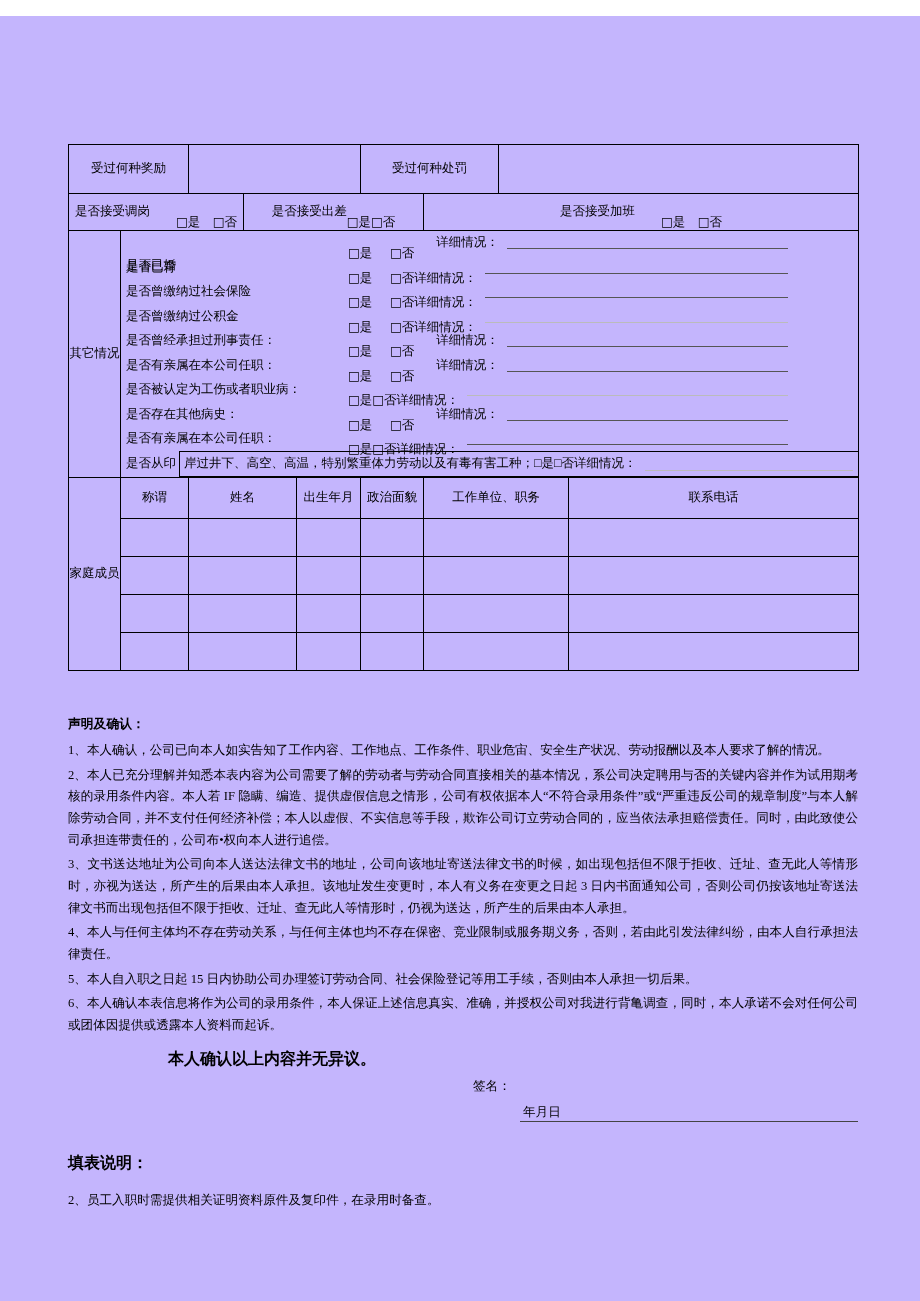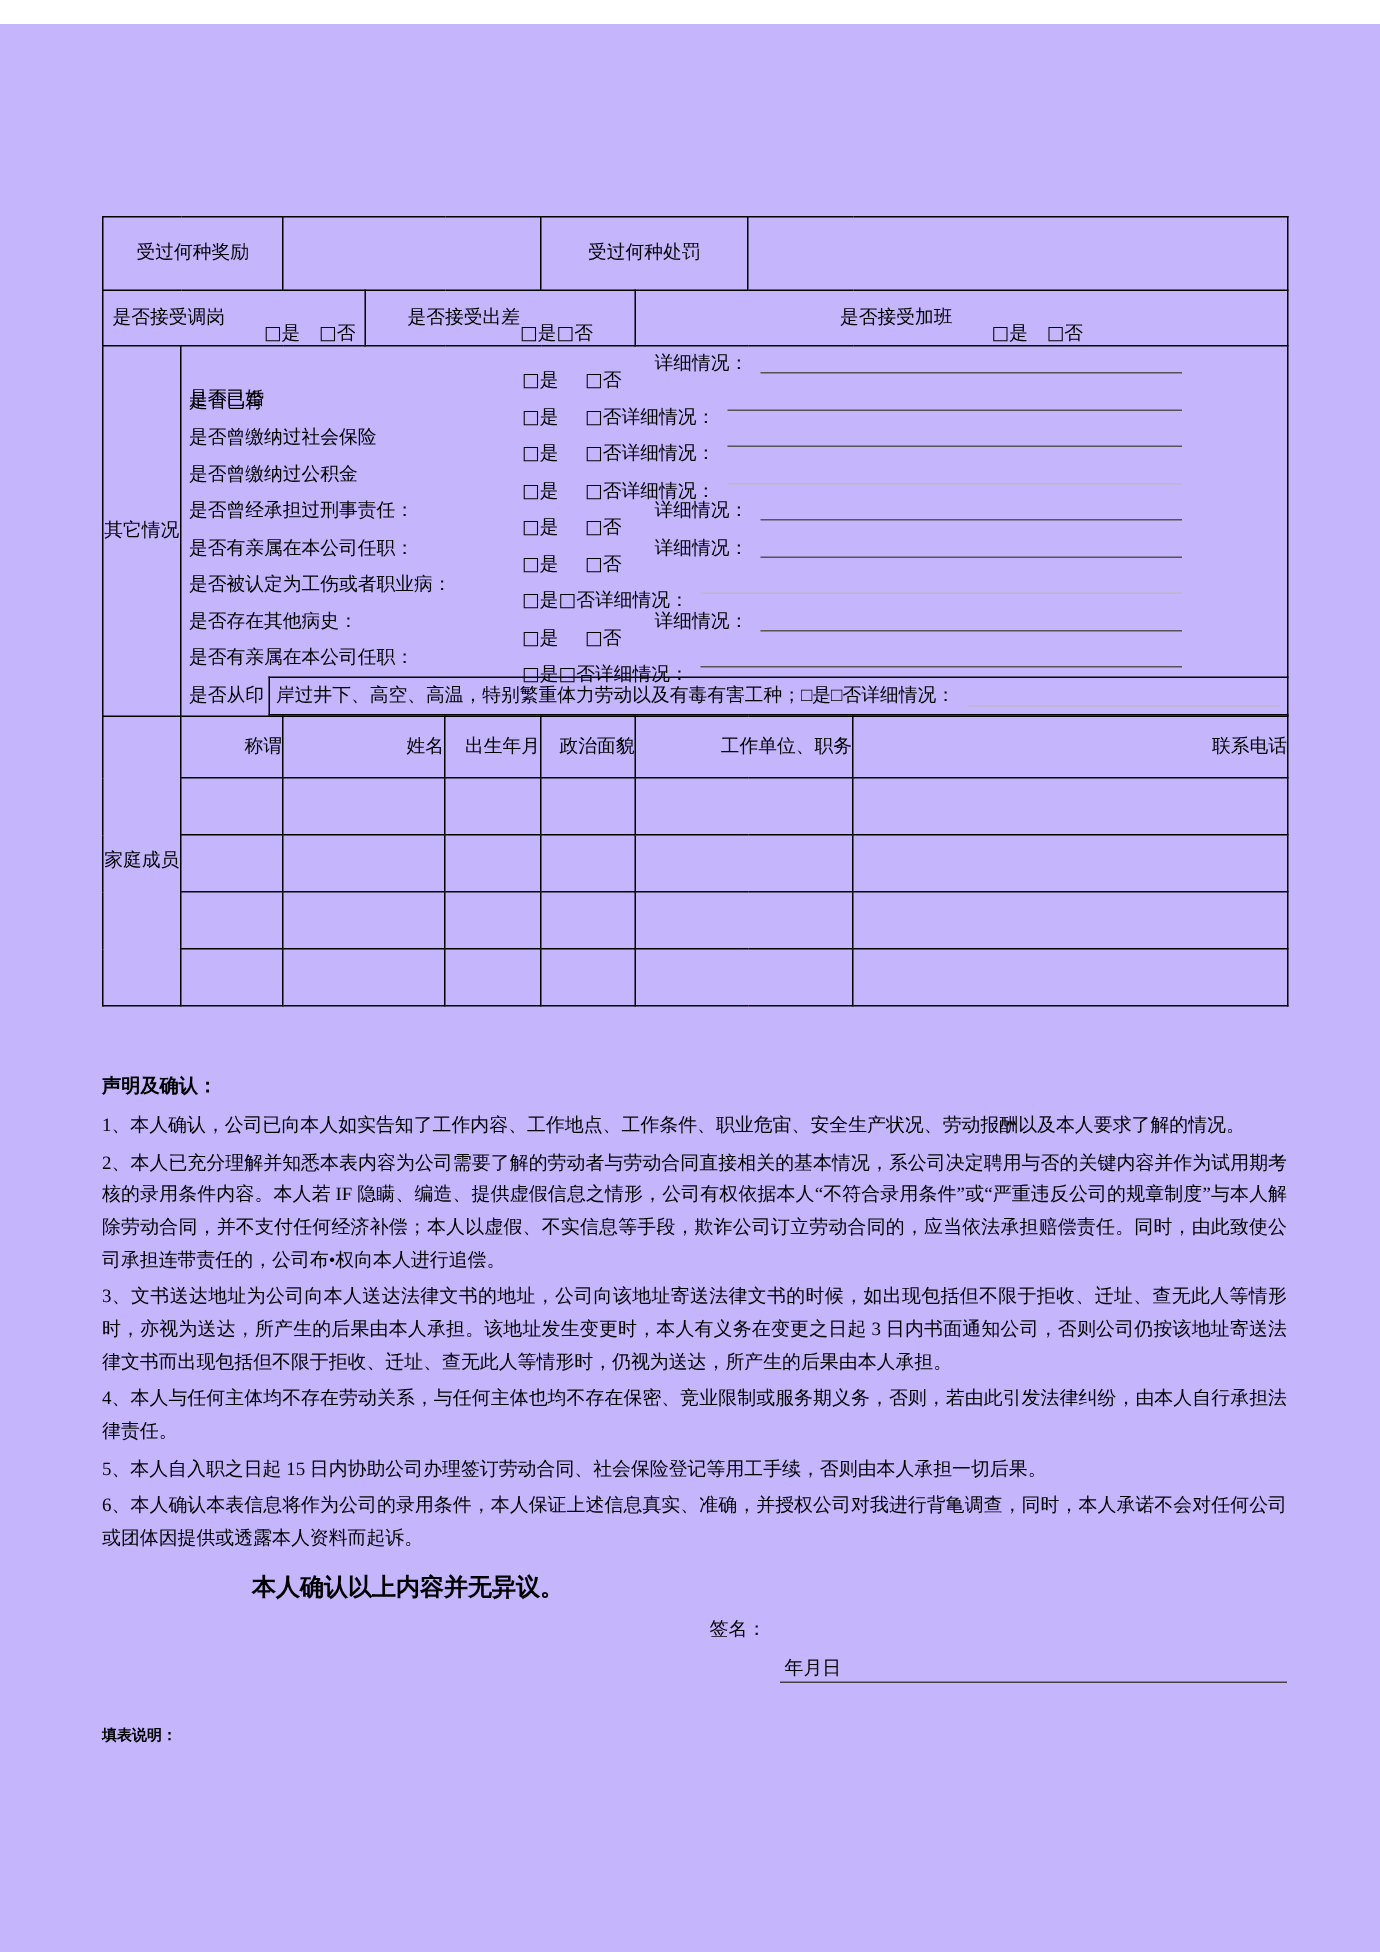--- a/index.html
+++ b/index.html
@@ -116,21 +116,21 @@
   }
 
   
   .fam-label {
     text-align: center;
     width: 52px;
     vertical-align: middle;
     line-height: 1.9;
   }
   .fam-th {
-    text-align: right;
+    text-align: center;
     height: 40px;
   }
   .fam-td {
     height: 37px;
   }
 
   
   .decl {
     position: absolute;
     left: 68px;
@@ -188,21 +188,21 @@
   .instr {
     position: absolute;
     left: 68px;
     top: 1133px;
     width: 790px;
     font-size: 12.6px;
     line-height: 1.7;
   }
   .instr h3 {
     margin: 0 0 14px 0;
-    font-size: 10px;
+    font-size: 16px;
     font-weight: bold;
   }
   .instr p {
     margin: 0 0 13px 0;
   }
 </style>
 </head>
 <body>
 
 <div class="page">
@@ -378,15 +378,16 @@
       <span class="sign-label">签名：</span>
     </div>
     <div class="date-row">
       <span class="date-label">年月日</span>
       <span class="date-underline"></span>
     </div>
   </div>
 
   <div class="instr">
     <h3>填表说明：</h3>
+    <p>2、员工入职时需提供相关证明资料原件及复印件，在录用时备查。</p>
   </div>
 
 </div>
 
 </body></html>

